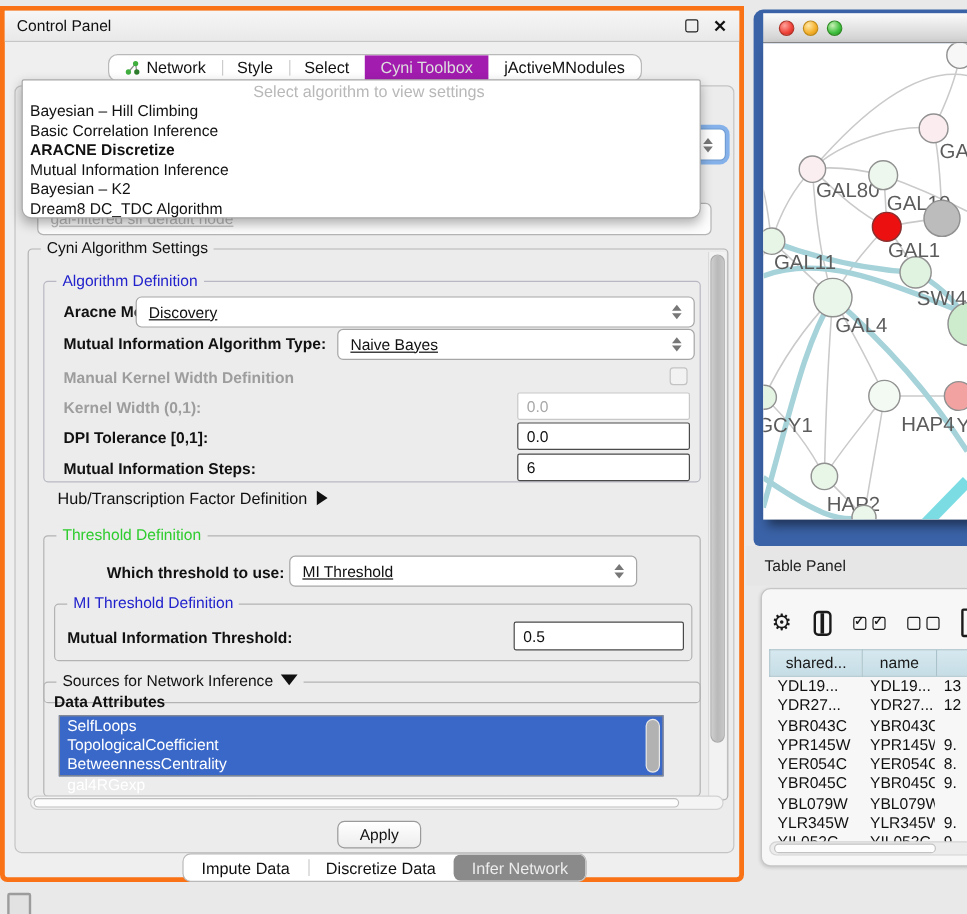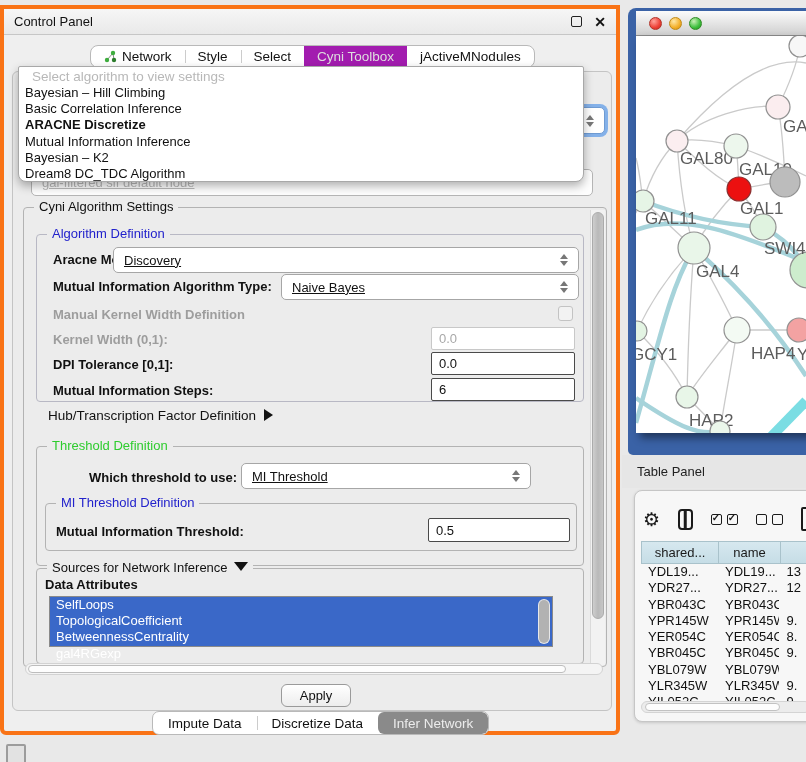--- a/index.html
+++ b/index.html
@@ -38,21 +38,21 @@
   .combo .spin i { display:block; width:0; height:0; border-left:4px solid transparent; border-right:4px solid transparent; }
   .combo .spin i.up { border-bottom:5px solid #777; }
   .combo .spin i.dn { border-top:5px solid #777; }
   .combo.focused { box-shadow:0 0 0 3px rgba(98,158,232,.75); border-color:#6f9bd2; }
   .combo.ghost { color:#b9b9b9; background:#fdfdfd; border-color:#b5b5b5; }
 
   
   .popup { position:absolute; left:14px; top:57px; width:566px; height:116px; z-index:10;
     background:#ffffff; border:1px solid #a8a8a8; border-radius:2px 2px 8px 8px;
     box-shadow:0 4px 10px rgba(0,0,0,.3); padding-top:1px; }
-  .popup-placeholder { text-align:left; color:#b8b8b8; font-size:13.5px; height:17px; line-height:17px;margin-left:13px; }
+  .popup-placeholder { text-align:center; color:#b8b8b8; font-size:13.5px; height:17px; line-height:17px;margin-left:13px; }
   .dd-item { font-size:13px; color:#111; height:16.2px; line-height:16.2px; padding-left:6px; white-space:nowrap; }
   .dd-item.selected { font-weight:bold; }
 
   
   .groupbox { position:absolute; border:1px solid #b3b3b3; border-radius:4px; }
   .gb-title { position:absolute; top:-9px; left:10px; background:#ececec; padding:0 5px;
     font-size:13px; color:#111; white-space:nowrap; }
   .gb-title.blue { color:#2222cc; }
   .gb-title.green { color:#2ecc2e; }
 
@@ -228,21 +228,21 @@
           <span class="field-label" style="left:16px; top:148px;">Mutual Information Steps:</span>
           <div class="txtfield" style="left:394px; top:143px; width:144px; height:23px;">
             <span>6</span>
           </div>
         </div>
 
         <div style="position:absolute; left:24px; top:200px; font-size:13.5px; color:#111;">
           <span>Hub/Transcription Factor Definition</span><span class="tri-right"></span>
         </div>
 
-        <div class="groupbox" style="left:12px; top:238px; width:548px; height:120px;">
+        <div class="groupbox" style="left:12px; top:238px; width:548px; height:140px;">
           <span class="gb-title green">Threshold Definition</span>
 
           <span class="field-label" style="left:52px; top:23px;">Which threshold to use:</span>
           <div class="combo" style="left:204px; top:16px; width:290px; height:26px;">
             <span>MI Threshold</span>
             <span class="spin">
                 <i class="up"></i>
                 <i class="dn"></i>
               </span>
           </div>

